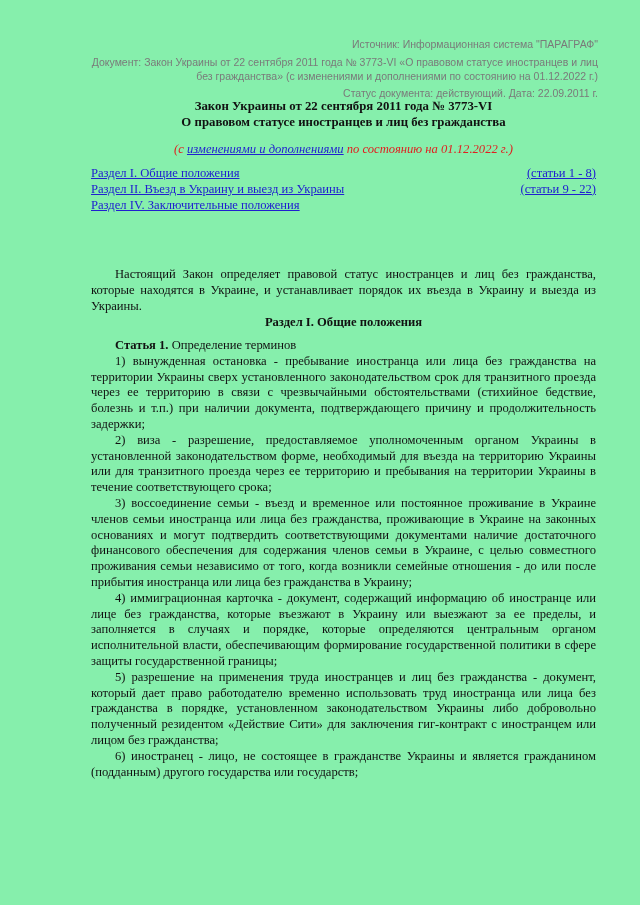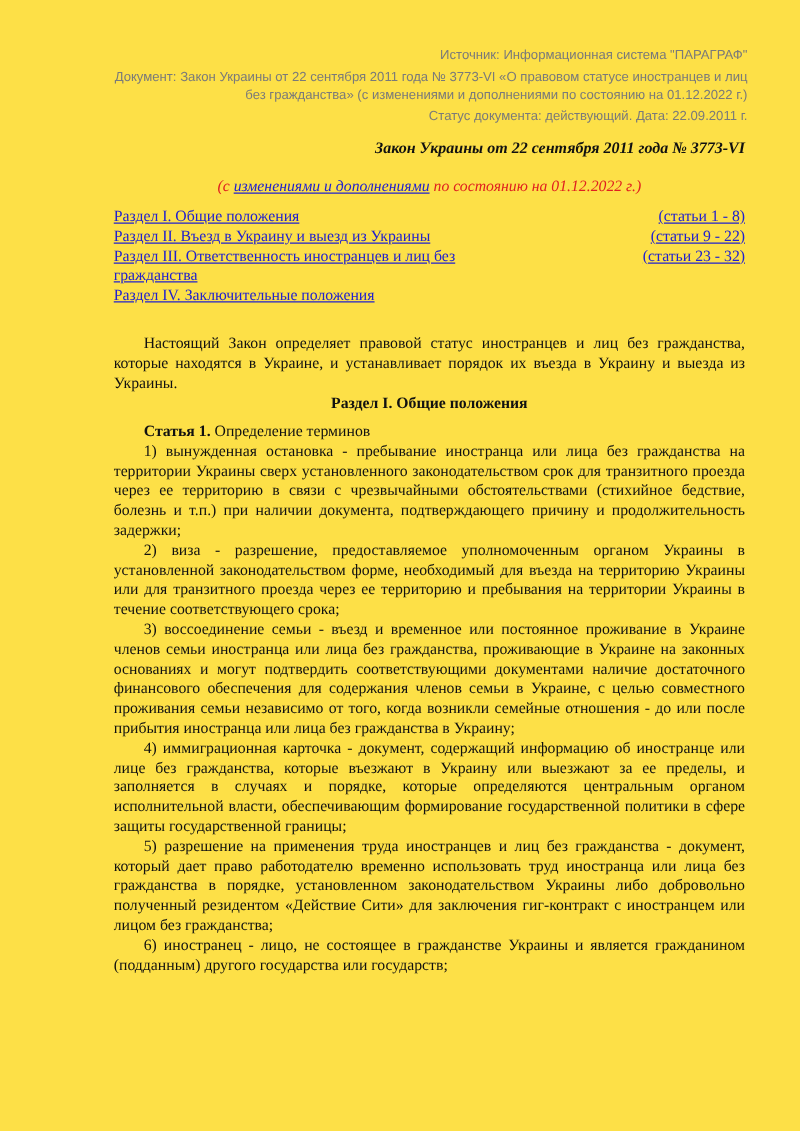--- a/index.html
+++ b/index.html
@@ -1,23 +1,23 @@
 <!DOCTYPE html>
 <html><head>
 <meta charset="utf-8">
 <style>
   html, body { margin:0; padding:0; background:#ffffff; }
   body { width:640px; height:905px; position:relative; overflow:hidden; }
-  .page { position:absolute; left:0; top:0; width:640px; height:905px; background:#fde047; }
+  .page { position:absolute; left:0; top:0; width:640px; height:905px; background:#86efac; }
   .meta { position:absolute; right:42px; text-align:right; font-family:"Liberation Sans", sans-serif; font-size:10.5px; color:#7a7a7a; line-height:14px; }
   .meta1 { top:37px; }
   .meta2 { top:55px; width:510px; }
   .meta3 { top:86px;margin-left:24px; }
   .doc { position:absolute; left:91px; width:505px; font-family:"Liberation Serif", serif; font-size:12.6px; color:#111; line-height:15.8px; }
-  .title { top:110px; text-align:right; font-weight:bold; font-size:12.8px; line-height:16px;font-style:italic; }
+  .title { top:98px; text-align:center; font-weight:bold; font-size:12.8px; line-height:16px; }
   .subtitle { top:142px; text-align:center; font-style:italic; color:#e02020; }
   .subtitle a { color:#2020d0; text-decoration:underline;font-style:italic; }
   .toc { top:166px; }
   .toc-row { display:flex; justify-content:space-between; }
   .toc-row a { color:#2020d0; text-decoration:underline; }
   .toc-left { width:290px; }
   .intro { top:267px; text-align:justify; text-indent:24px; }
   .sect { top:315px; text-align:center; font-weight:bold; }
   .body { top:338px; text-align:justify; }
   .body p { margin:0; text-indent:24px; }
@@ -26,37 +26,34 @@
 </head>
 <body>
 
 <div class="page">
   <div class="meta meta1">Источник: Информационная система "ПАРАГРАФ"</div>
   <div class="meta meta2">Документ: Закон Украины от 22 сентября 2011 года № 3773-VI «О правовом статусе иностранцев и лиц без гражданства» (с изменениями и дополнениями по состоянию на 01.12.2022 г.)</div>
   <div class="meta meta3">Статус документа: действующий. Дата: 22.09.2011 г.</div>
 
   <div class="doc title">
     <div>Закон Украины от 22 сентября 2011 года № 3773-VI</div>
+    <div>О правовом статусе иностранцев и лиц без гражданства</div>
   </div>
   <div class="doc subtitle">
     <span>(с </span><a>изменениями и дополнениями</a><span> по состоянию на 01.12.2022 г.)</span>
   </div>
 
   <div class="doc toc">
     <div class="toc-row">
       <a class="toc-left">Раздел I. Общие положения</a>
       <a>(статьи 1 - 8)</a>
     </div>
     <div class="toc-row">
       <a class="toc-left" style="width:320px">Раздел II. Въезд в Украину и выезд из Украины</a>
       <a>(статьи 9 - 22)</a>
-    </div>
-    <div class="toc-row">
-      <a class="toc-left">Раздел III. Ответственность иностранцев и лиц без гражданства</a>
-      <a style="align-self:flex-start">(статьи 23 - 32)</a>
     </div>
     <div class="toc-row">
       <a class="toc-left">Раздел IV. Заключительные положения</a>
       <span></span>
     </div>
   </div>
 
   <div class="doc intro">Настоящий Закон определяет правовой статус иностранцев и лиц без гражданства, которые находятся в Украине, и устанавливает порядок их въезда в Украину и выезда из Украины.</div>
 
   <div class="doc sect">Раздел I. Общие положения</div>

